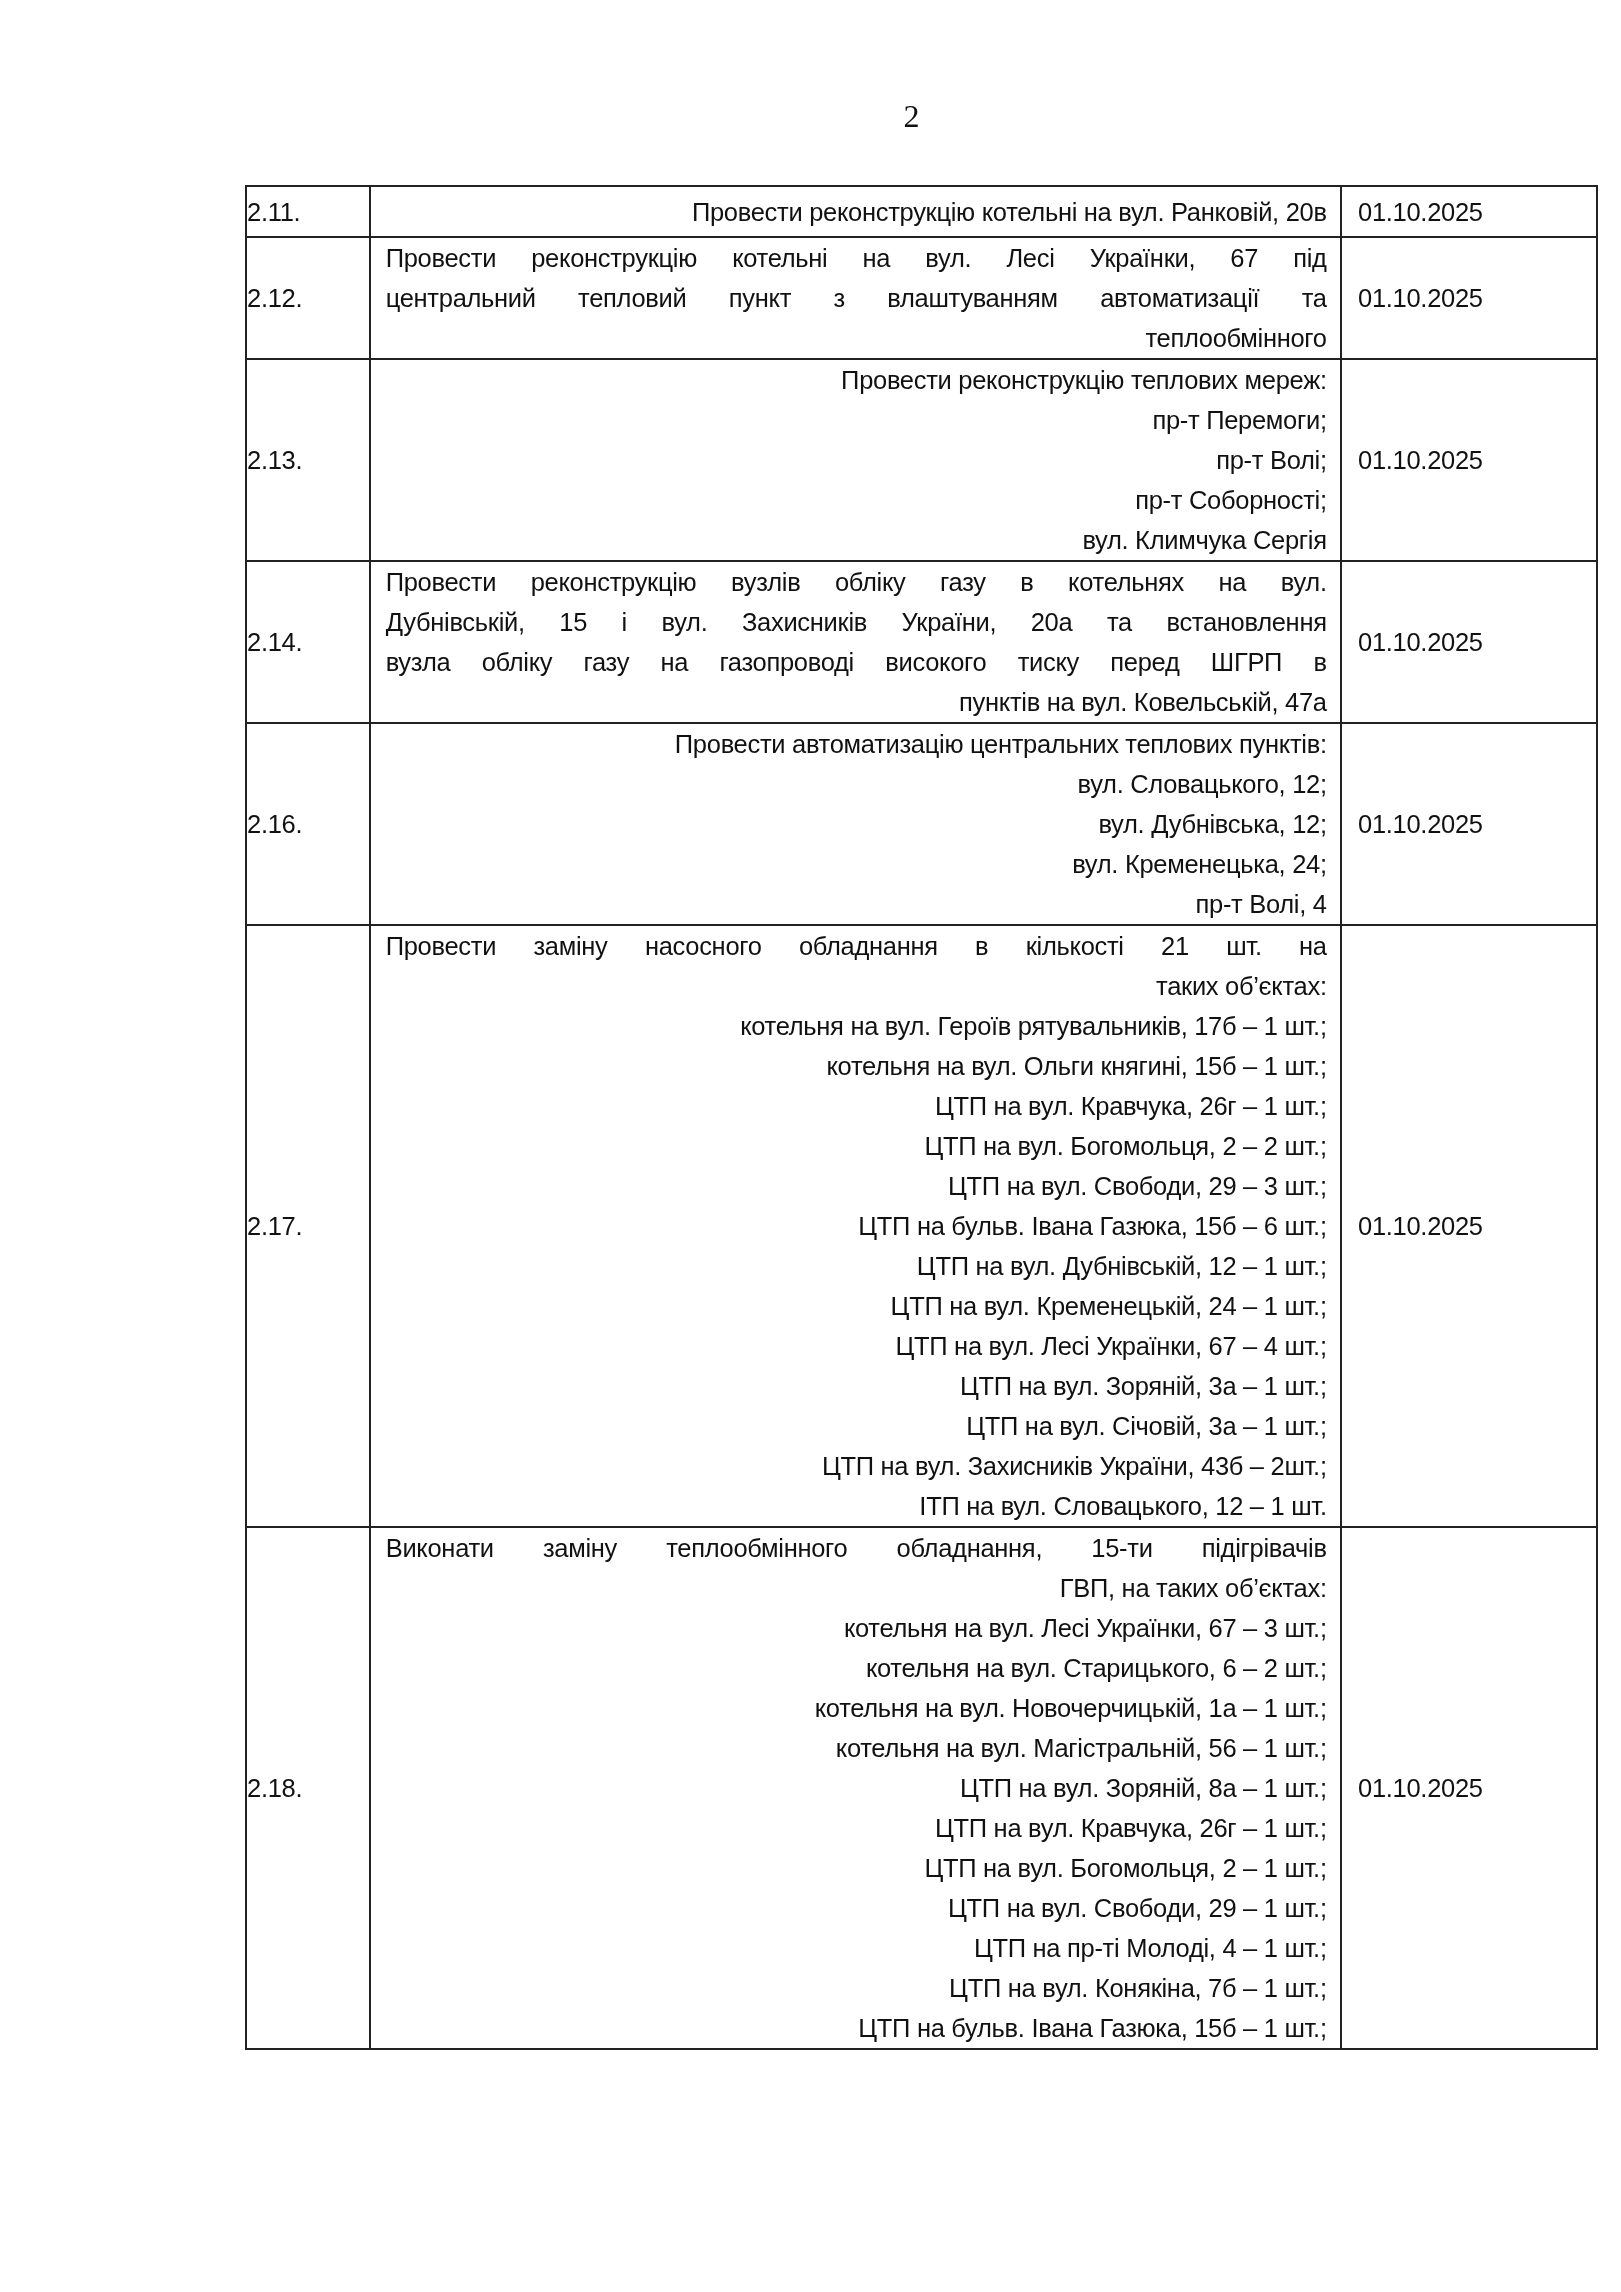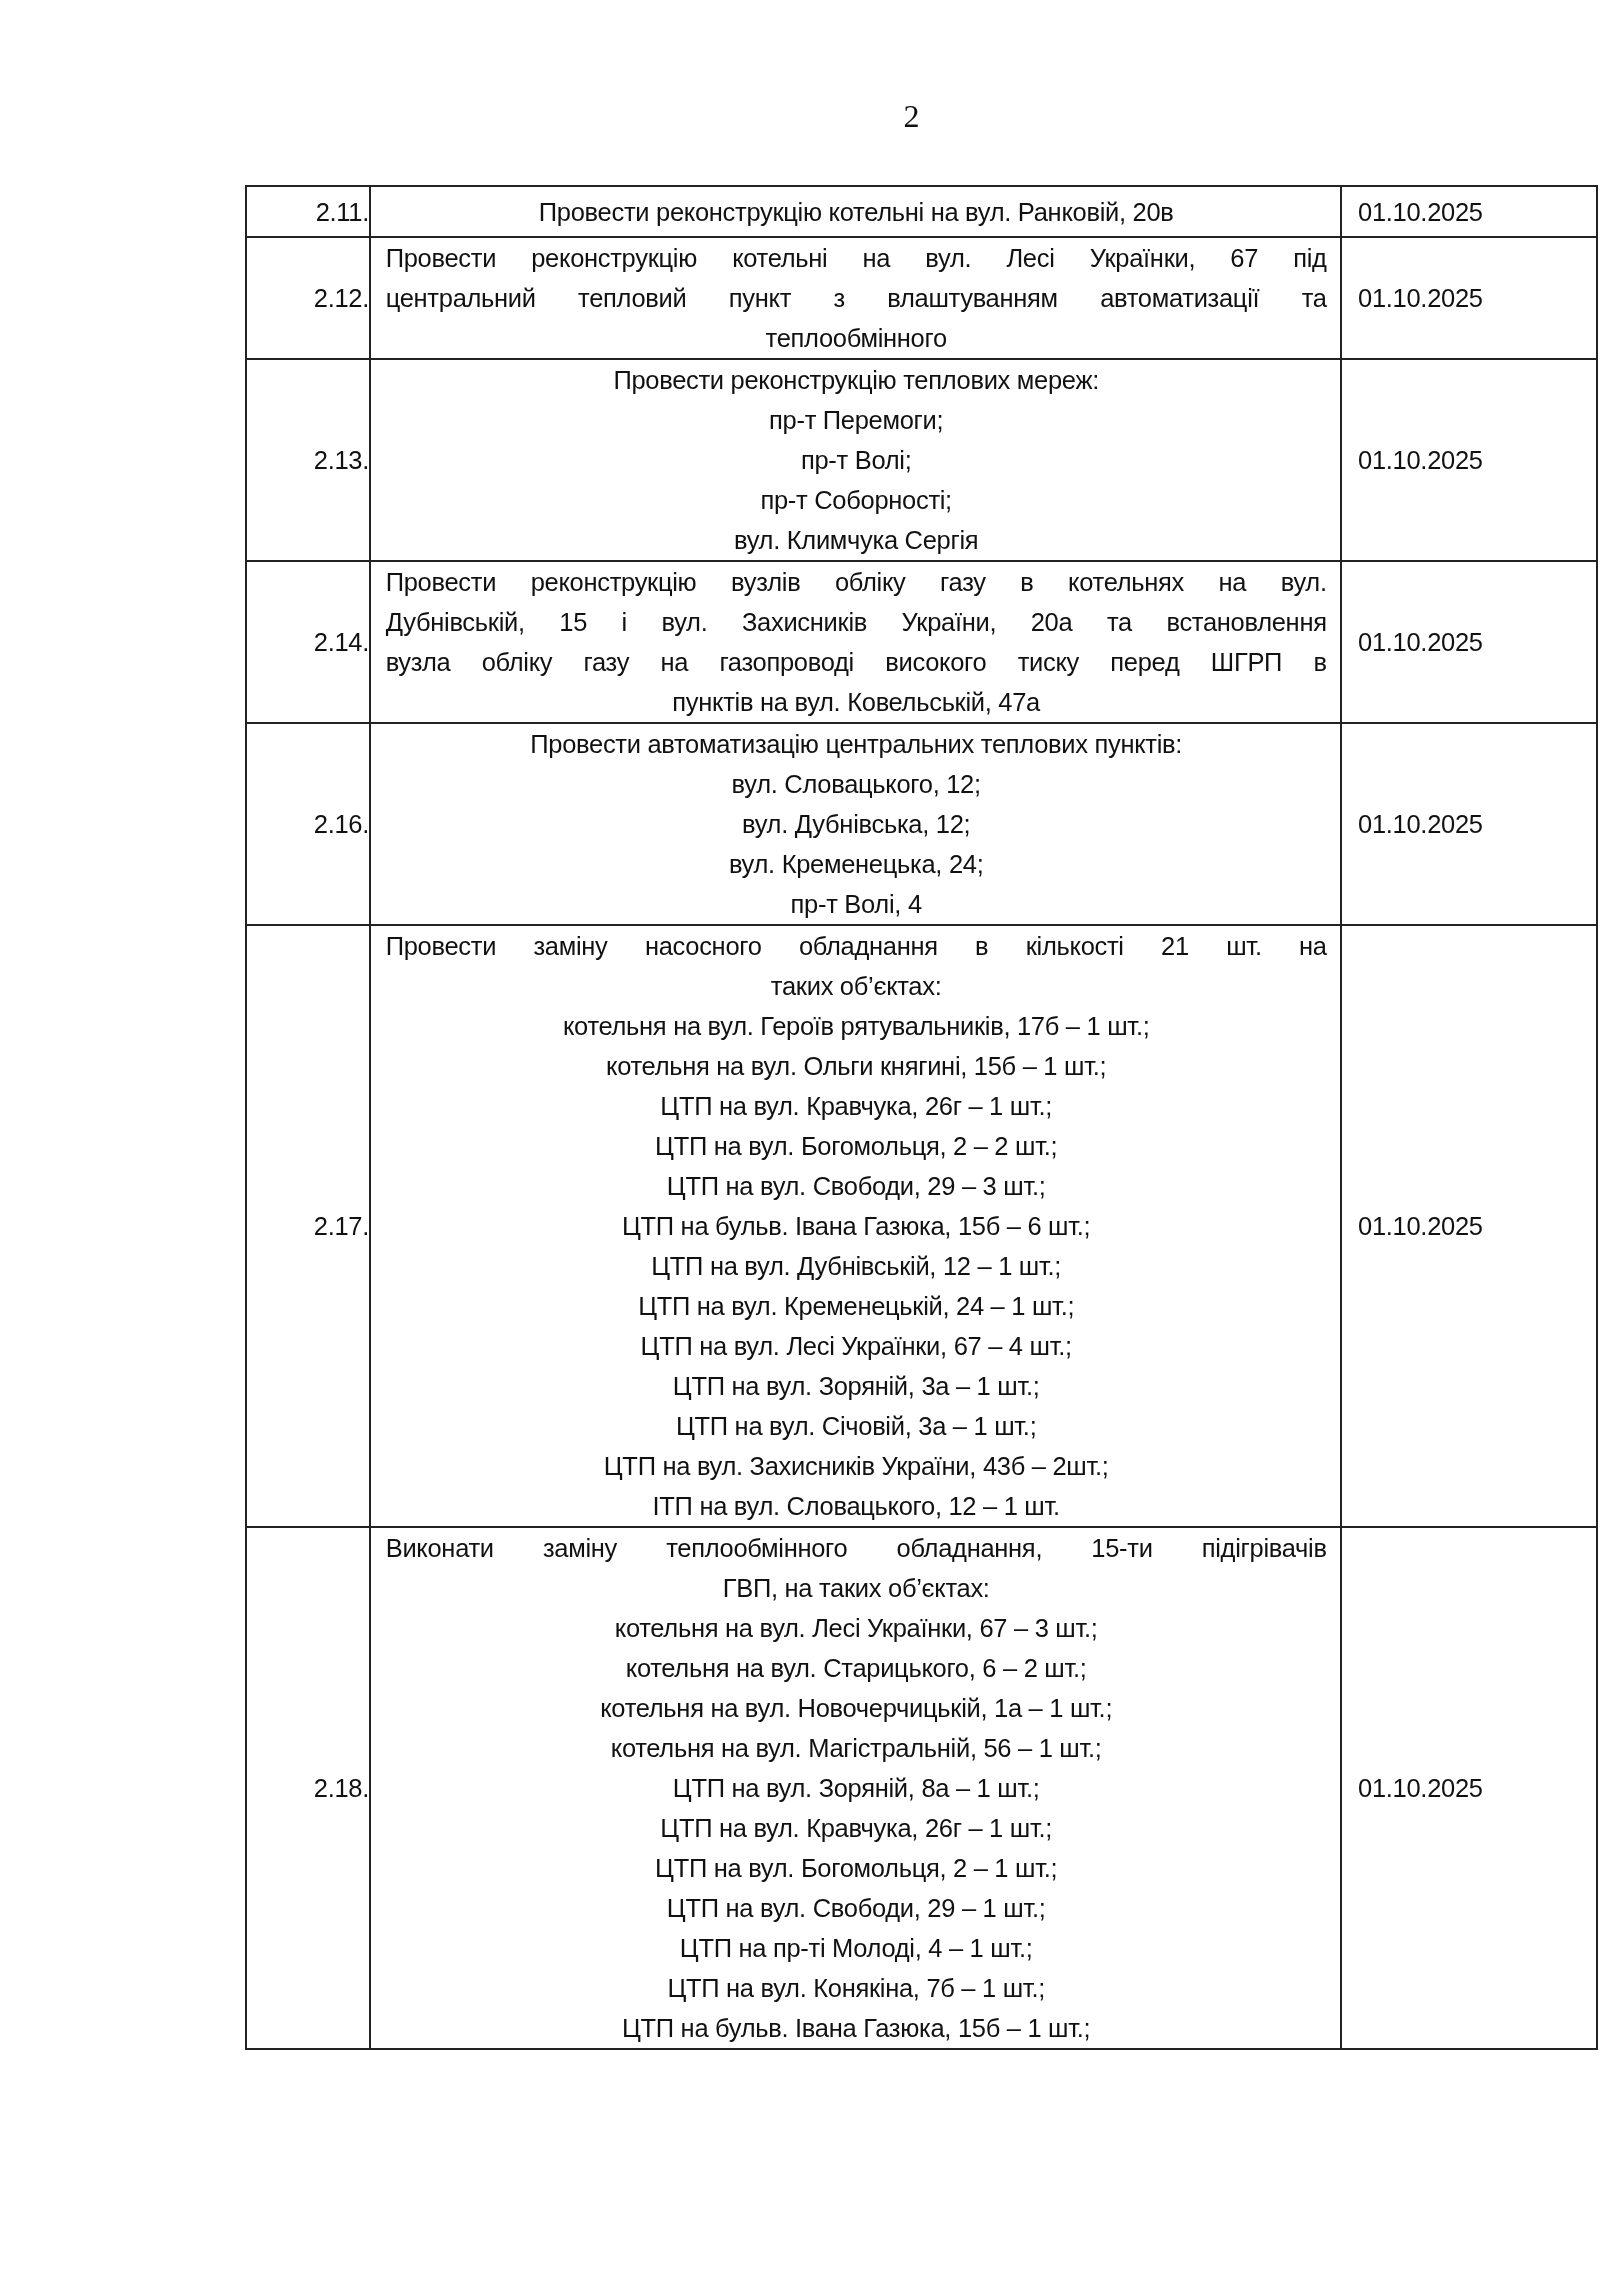--- a/index.html
+++ b/index.html
@@ -8,25 +8,25 @@
     position: absolute; left: 0; width: 1621px; top: 98px; text-align: center;
     font-family: "Liberation Serif", "DejaVu Serif", serif; font-size: 32px; padding-left: 202px; box-sizing: border-box;
   }
   table.plan {
     position: absolute; left: 245px; top: 185px; width: 1308px;
     border-collapse: collapse; table-layout: fixed;
     font-family: "Liberation Sans", "DejaVu Sans", sans-serif; font-size: 25.5px; line-height: 40px;
     letter-spacing: -0.3px;
   }
   table.plan td { border: 2px solid #222; vertical-align: middle; padding: 0; }
-  td.num { width: 122px; text-align: right; }
+  td.num { width: 122px; text-align: left; }
   td.text { width: 941px; padding: 0 13.7px 0 14.7px !important; text-align: justify; }
   td.date { width: 238px; padding-left: 15.7px !important; }
   td.top { vertical-align: top; }
-  .line { display: block; text-align: center; }
+  .line { display: block; text-align: right; }
   .just { display: block; text-align: justify; text-align-last: justify; }
 </style>
 </head>
 <body>
 
 <div class="page-number">2</div>
 
 <table class="plan">
   <tbody id="rows">
       <tr style="height: 51px;">

